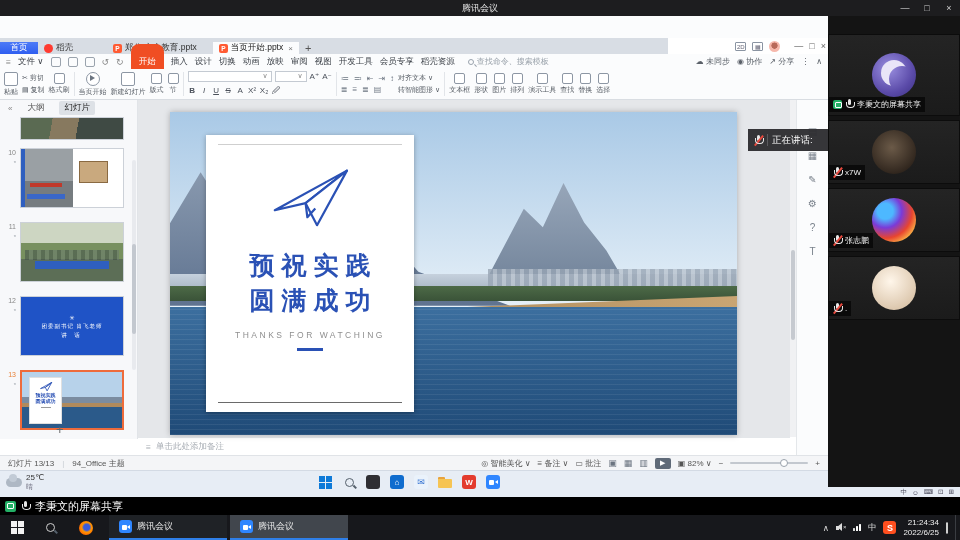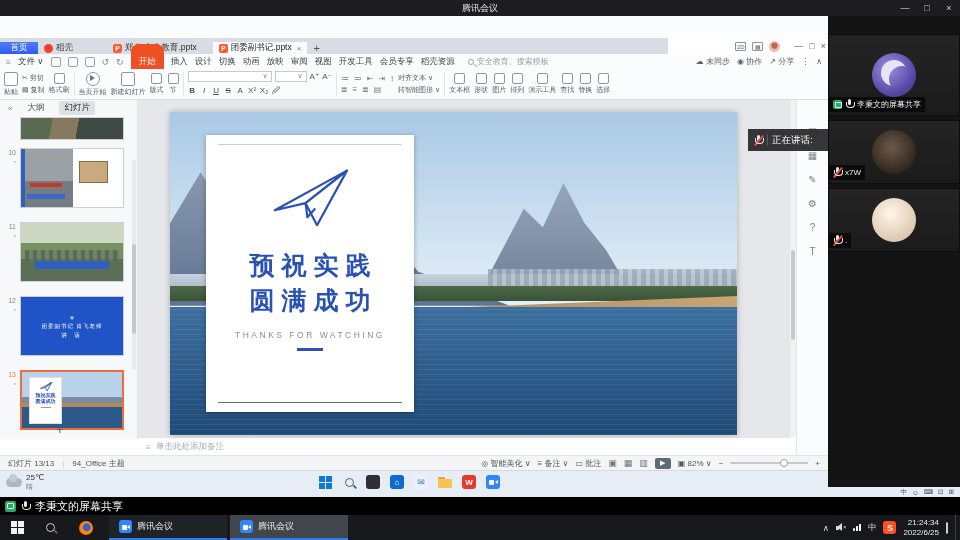--- a/index.html
+++ b/index.html
@@ -275,21 +275,21 @@
       <div class="tab">
         <span class="dkico"></span>
         <span>稻壳</span>
       </div>
       <div class="tab" style="margin-left:28px">
         <span class="pico">P</span>
         <span>郑公 安全教育.pptx</span>
       </div>
       <div class="tab tab-active" style="margin-left:10px">
         <span class="pico">P</span>
-        <span>团委副书记.pptx</span>
+        <span>当页开始.pptx</span>
         <span class="tabx">×</span>
       </div>
       <div class="tabplus">+</div>
     </div>
     <div class="tabbar-right">
       <span class="skin-ic">2D</span>
       <span class="skin-ic">▦</span>
       <span class="avatar-dot"></span>
       <span style="font-size:9px;color:#666;margin-left:8px">—</span>
       <span style="font-size:9px;color:#666">□</span>
@@ -310,21 +310,21 @@
       <span class="mi">切换</span>
       <span class="mi">动画</span>
       <span class="mi">放映</span>
       <span class="mi">审阅</span>
       <span class="mi">视图</span>
       <span class="mi">开发工具</span>
       <span class="mi">会员专享</span>
       <span class="mi">稻壳资源</span>
       <span class="ribsearch">
         <span class="isearch"></span>
-        <span>安全教育、搜索模板</span>
+        <span>查找命令、搜索模板</span>
       </span>
       <span class="menurow-right">
         <span class="mi">☁ <span>未同步</span></span>
         <span class="mi">◉ <span>协作</span></span>
         <span class="mi">↗ <span>分享</span></span>
         <span class="mi">⋮</span>
         <span class="mi">∧</span>
       </span>
     </div>
 
@@ -603,20 +603,29 @@
     <div class="pt" style="height:64px">
       <span class="av av3"></span>
       <div class="plabel">
         <span class="mic">
             <i></i>
           </span>
         <span>x7W</span>
       </div>
     </div>
     <div class="pt" style="height:64px">
+      <span class="av av5"></span>
+      <div class="plabel">
+        <span class="mic">
+            <i></i>
+          </span>
+        <span>张志鹏</span>
+      </div>
+    </div>
+    <div class="pt" style="height:64px">
       <span class="av av6"></span>
       <div class="plabel">
         <span class="mic">
             <i></i>
           </span>
         <span>.</span>
       </div>
     </div>
   </div>
 

